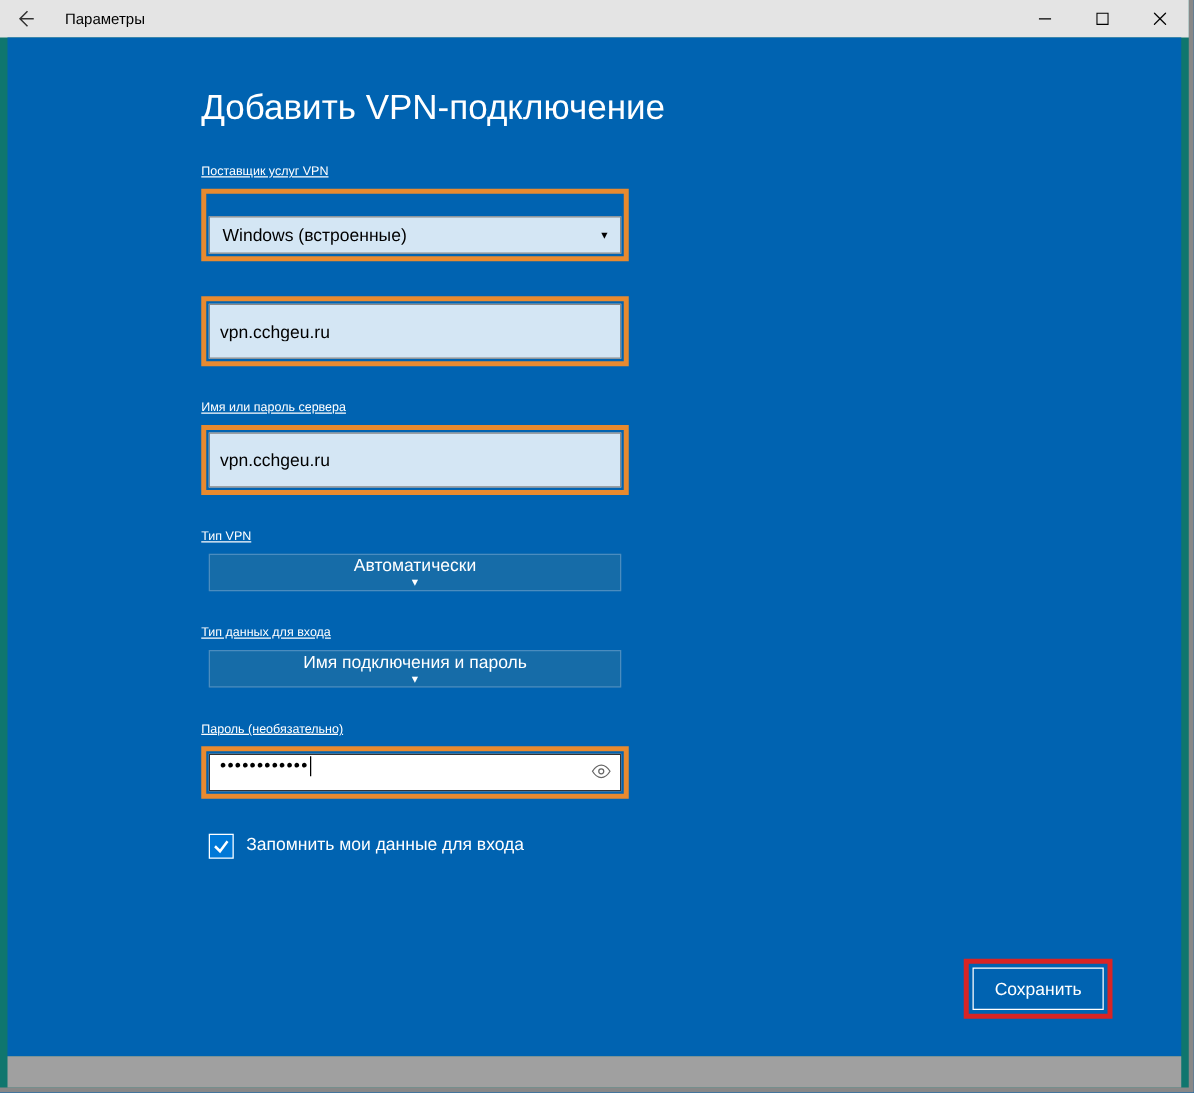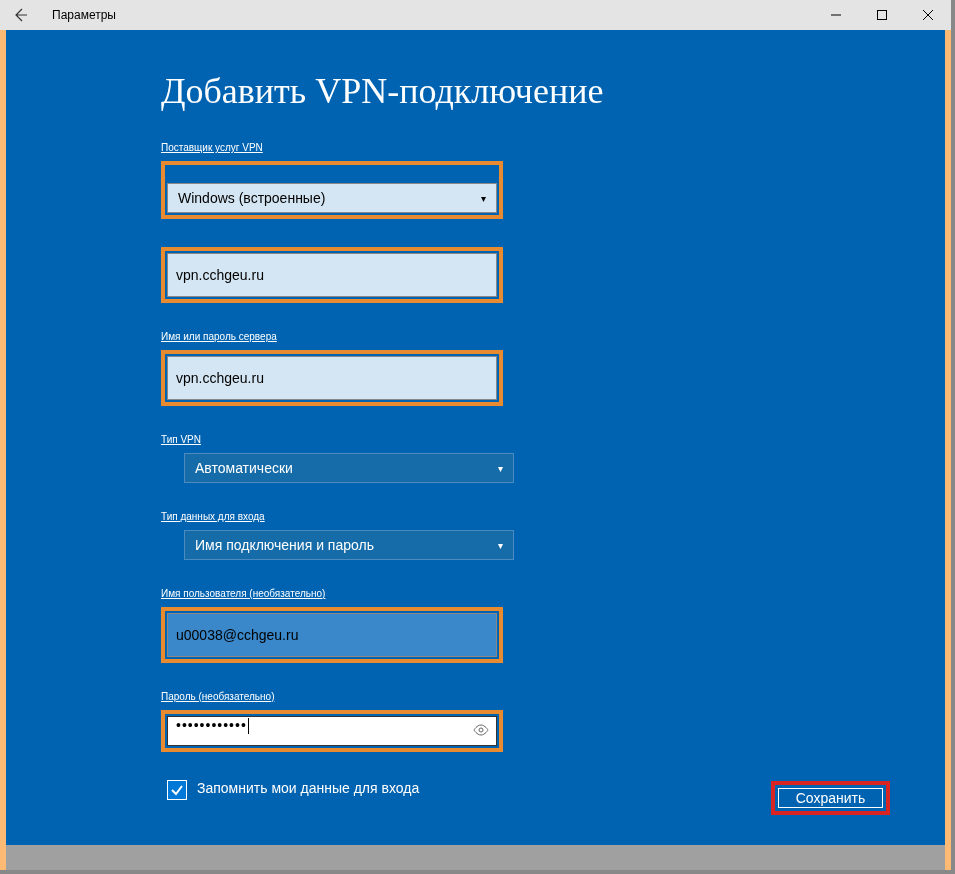--- a/index.html
+++ b/index.html
@@ -14,21 +14,21 @@
       background: #888;
       position: relative;
       overflow: hidden;
     }
     .window {
       position: absolute;
       top: 0;
       left: 0;
       width: 951px;
       height: 870px;
-      background: #fdba74;
+      background: #0f766e;
     }
     .titlebar {
       height: 30px;
       background: #e4e4e4;
       display: flex;
       align-items: center;
       position: relative;
     }
     .back-btn {
       width: 40px;
@@ -68,24 +68,23 @@
       bottom: 25px;
       background: #0063b1;
     }
     .modal-content {
       padding: 40px 0 0 155px;
       height: 100%;
       position: relative;
     }
     .modal-title {
       color: #fff;
-      font-size: 36px;
+      font-size: 28px;
       font-weight: 300;
       margin-bottom: 30px;
-      font-family: Liberation Serif, serif;
     }
     .field-group {
       margin-bottom: 28px;
     }
     .field-label {
       color: #fff;
       font-size: 10px;
       display: block;
       margin-bottom: 8px;
       text-decoration: underline;
@@ -127,21 +126,22 @@
     .select-field.highlighted {
       background: #d4e6f4;
       color: #000;
       border: 1px solid #888;
       margin-top: 16px;
     }
     .chevron-down {
       font-size: 10px;
     }
     .no-highlight {
-      margin-left: 23px;
+      margin-left: 6px;
+      flex-direction: column;
     }
     .password-wrap {
       position: relative;
       width: 330px;
     }
     .password-input {
       width: 330px;
       height: 30px;
       padding: 0 32px 0 8px;
       font-size: 14px;
@@ -181,21 +181,21 @@
     }
     .button-row {
       position: absolute;
       bottom: 30px;
       right: 55px;
       display: flex;
       gap: 14px;
     }
     .btn {
       width: 105px;
-      height: 20px;
+      height: 34px;
       border: 1.5px solid #fff;
       background: transparent;
       color: #fff;
       font-size: 14px;
       display: flex;
       align-items: center;
       justify-content: center;
     }
     .btn-save-wrap {
       border: 4px solid #d92424;
@@ -288,26 +288,20 @@
       </div>
 
       <div class="field-group">
         <label class="field-label">Тип данных для входа</label>
         <div class="select-field no-highlight">
           <span>Имя подключения и пароль</span>
           <span class="chevron-down">▾</span>
         </div>
       </div>
 
-      <div class="field-group">
-        <label class="field-label">Имя пользователя (необязательно)</label>
-        <div class="highlight-orange">
-          <input class="field-input selected-blue" type="text" value="u00038@cchgeu.ru" style="">
-        </div>
-      </div>
 
       <div class="field-group">
         <label class="field-label">Пароль (необязательно)</label>
         <div class="highlight-orange">
           <div class="password-wrap">
             <div class="password-input">
               <span class="password-dots">••••••••••••</span><span class="cursor-line"></span>
             </div>
             <span class="eye-icon">
               <svg width="16" height="12" viewBox="0 0 16 12">

